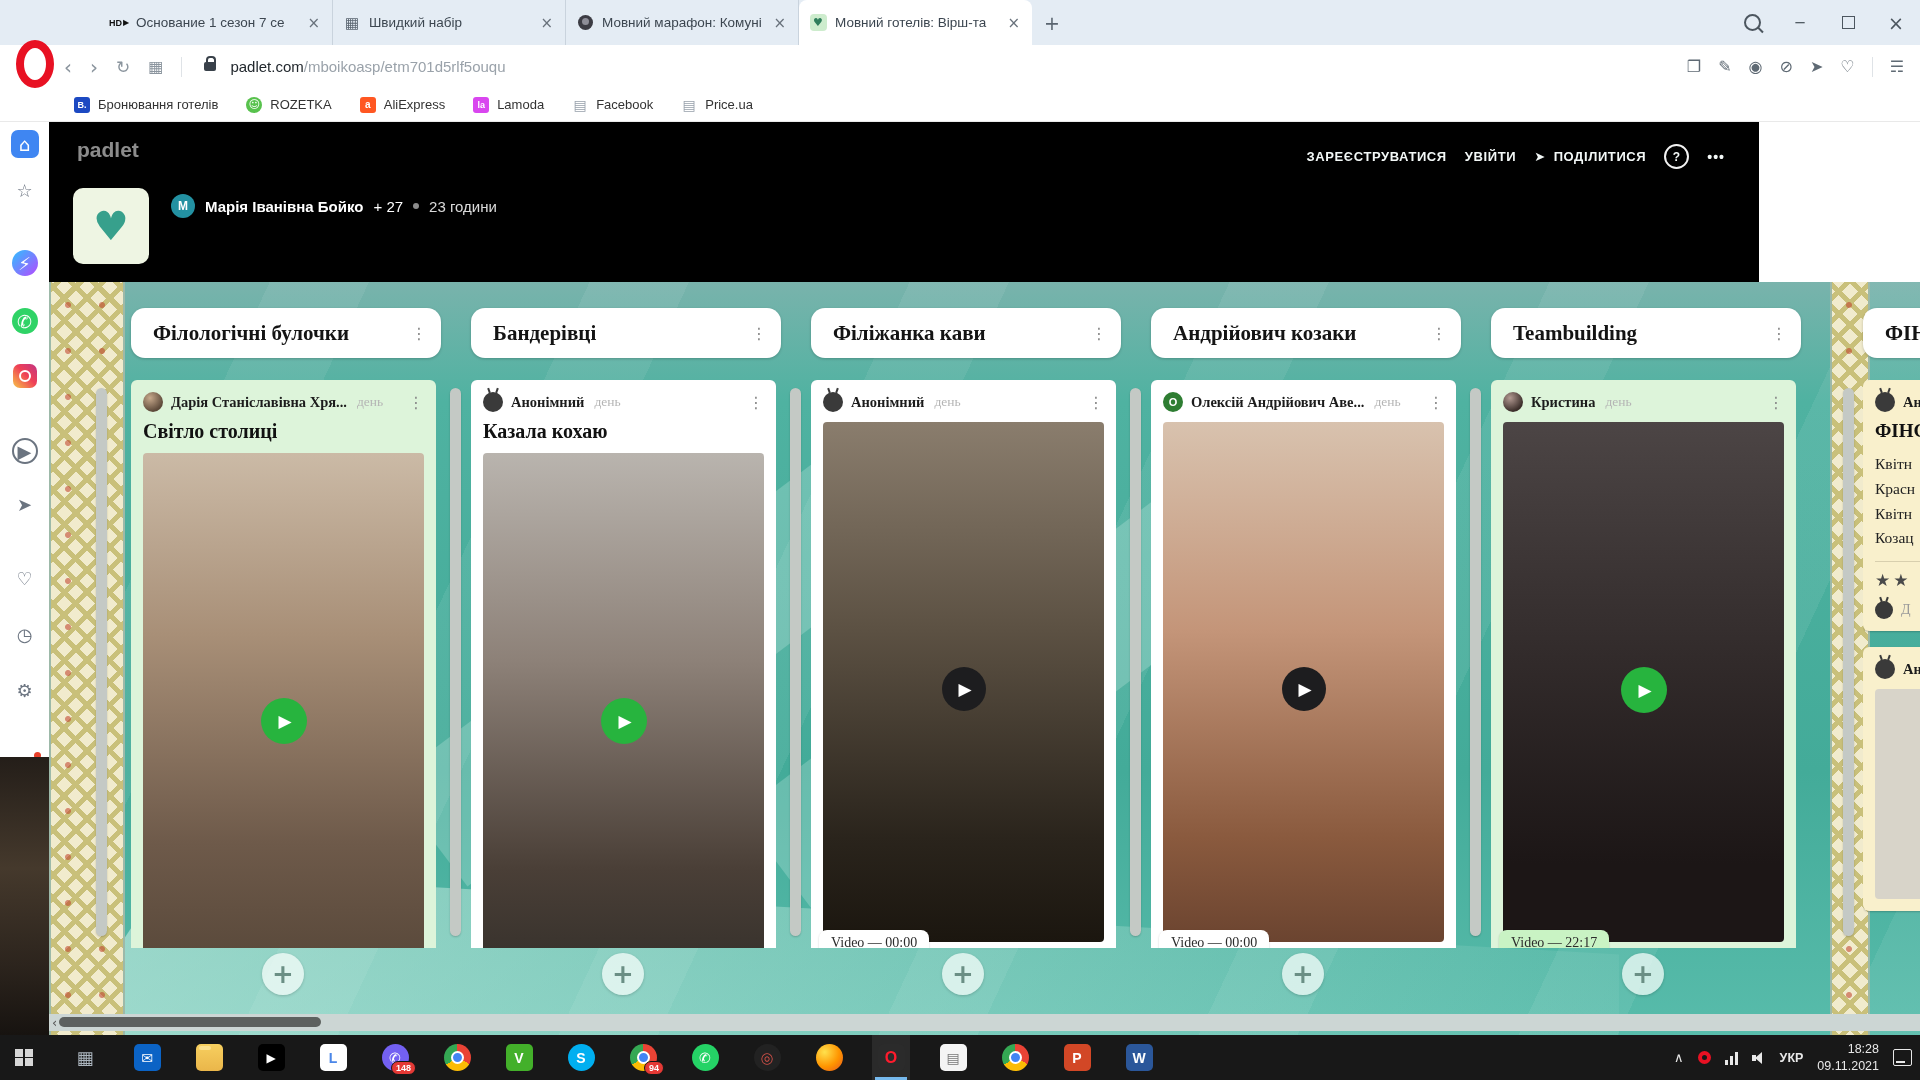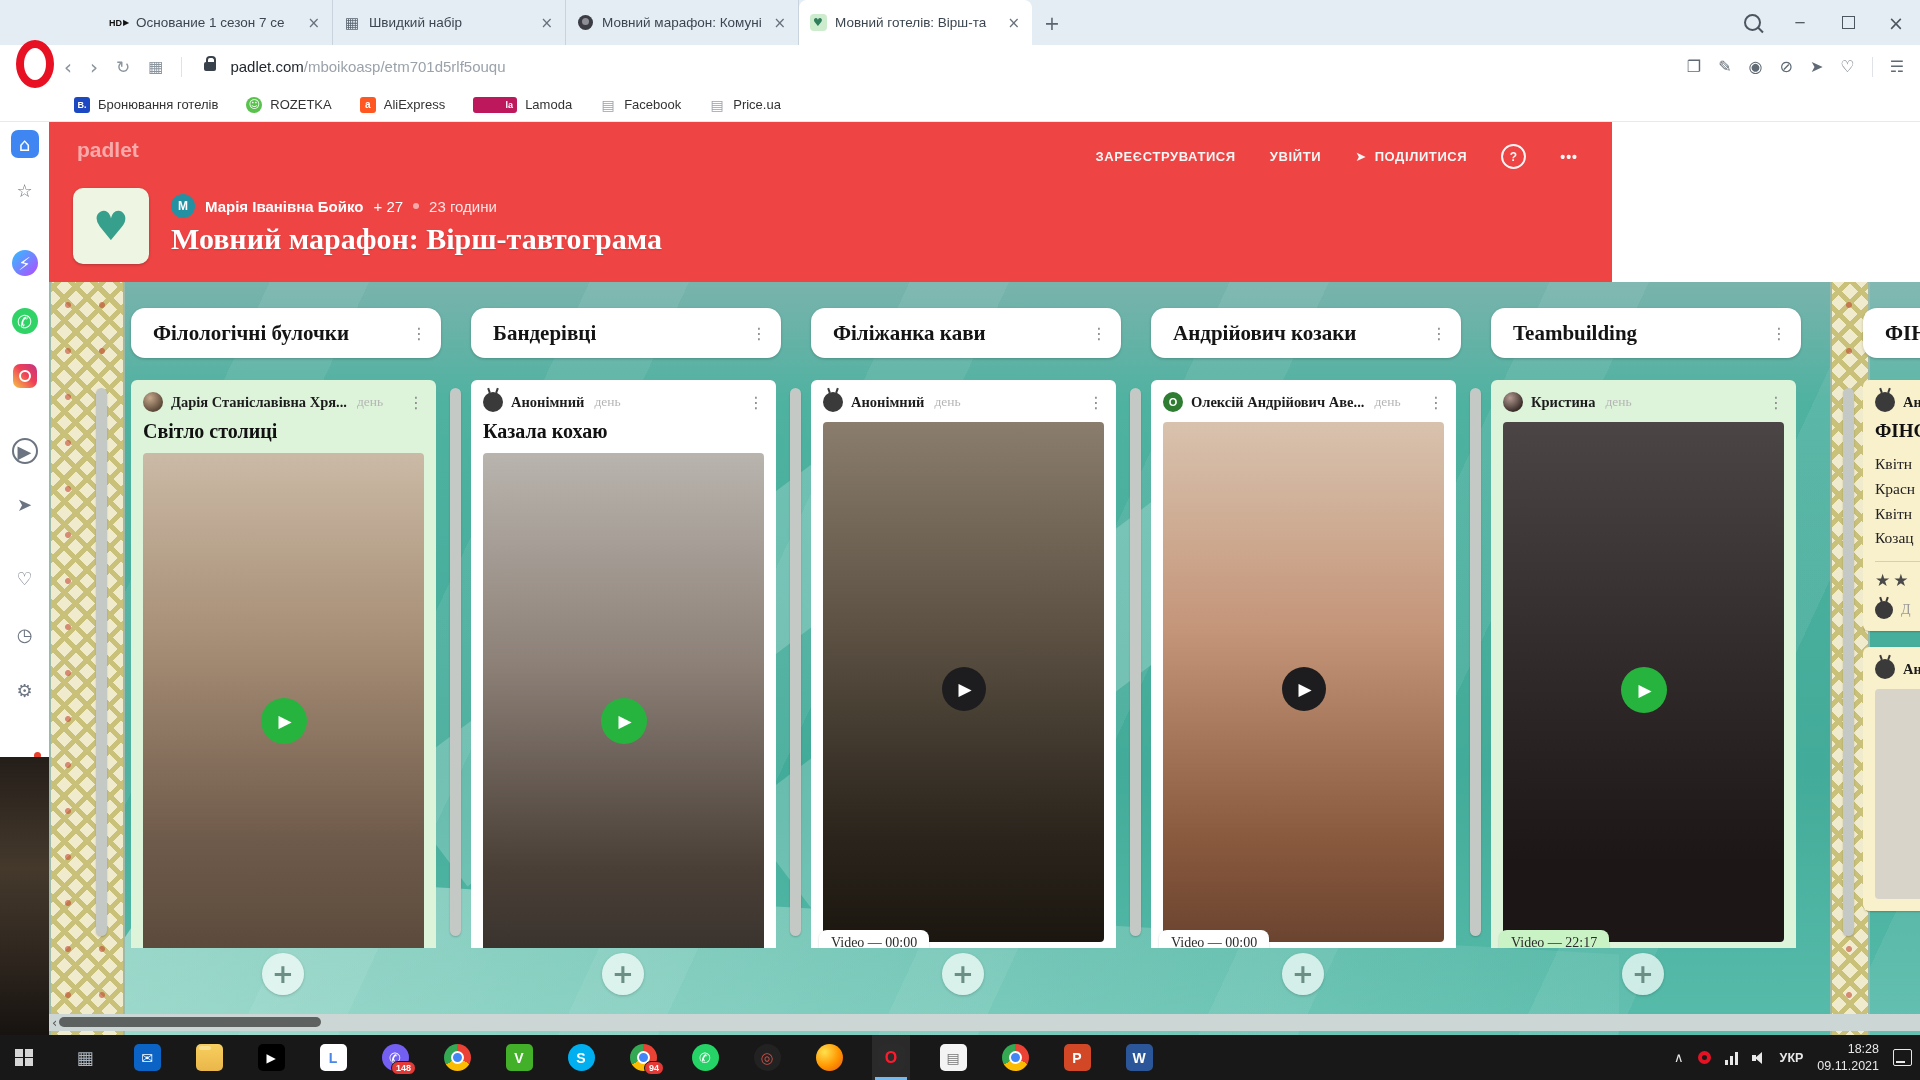--- a/index.html
+++ b/index.html
@@ -47,43 +47,43 @@
 
   
   .bookbar{position:absolute;left:0;top:88px;width:1920px;height:34px;background:#fff;border-bottom:1px solid #e9e9e9;
     display:flex;align-items:center;gap:28px;padding-left:74px;box-sizing:border-box;}
   .bm{display:flex;align-items:center;gap:8px;font-size:13px;color:#333;}
   .bm-ic{width:16px;height:16px;border-radius:3px;color:#fff;font-size:9px;font-weight:bold;
     display:flex;align-items:center;justify-content:center;}
   .bm0 .bm-ic{background:#1c49c2;}
   .bm1 .bm-ic{background:#58c24d;border-radius:50%;font-size:11px;}
   .bm2 .bm-ic{background:#ff5722;font-size:10px;}
-  .bm3 .bm-ic{background:#be185d;padding-left:28px;}
+  .bm3 .bm-ic{background:#d946ef;}
   .bm4 .bm-ic,.bm5 .bm-ic{background:transparent;color:#97a0ab;font-size:14px;}
 
   
   .osidebar{position:absolute;left:0;top:122px;width:49px;height:635px;background:#fff;}
   .si{position:absolute;left:0;width:49px;display:flex;justify-content:center;color:#6b7480;}
   .si .g{font-size:18px;}
   .si-home{width:28px;height:28px;border-radius:7px;background:#3f86f2;color:#fff;display:flex;align-items:center;justify-content:center;font-size:15px;}
   .si-round{width:26px;height:26px;border-radius:50%;display:flex;align-items:center;justify-content:center;color:#fff;font-size:13px;}
   .si-msgr{background:linear-gradient(135deg,#2ec0ff,#b649ff);}
   .si-wa{background:#2fd366;}
   .si-ig{width:24px;height:24px;border-radius:7px;background:linear-gradient(45deg,#f7c447,#ef4056 55%,#c13584);position:relative;}
   .si-ig::before{content:"";position:absolute;left:6px;top:6px;width:8px;height:8px;border:2px solid #fff;border-radius:50%;}
   .si-play{width:22px;height:22px;border-radius:50%;border:2px solid #6b7480;display:flex;align-items:center;justify-content:center;font-size:9px;color:#6b7480;}
   .si-setup{position:relative;}
   .si-setup::after{content:"";position:absolute;right:8px;top:-2px;width:7px;height:7px;border-radius:50%;background:#e8402a;}
   .side-photo{position:absolute;left:0;top:757px;width:49px;height:278px;
     background:linear-gradient(180deg,#241e19,#45392c 40%,#2c241d 75%,#171310);}
 
   
-  .phead{position:absolute;left:49px;top:122px;width:1563px;height:160px;background:#ef4444;}
+  .phead{position:absolute;left:49px;top:122px;width:1710px;height:160px;background:#000000;}
   .plogo{position:absolute;left:28px;top:16px;font-size:21px;font-weight:bold;color:rgba(255,255,255,.55);}
-  .auth{position:absolute;right:34px;top:22px;display:flex;align-items:center;gap:34px;color:#f3f8f7;
+  .auth{position:absolute;right:34px;top:22px;display:flex;align-items:center;gap:18px;color:#f3f8f7;
     font-size:13px;font-weight:bold;letter-spacing:.6px;}
   .share{display:flex;align-items:center;gap:8px;}
   .helpq{width:21px;height:21px;border:2px solid rgba(255,255,255,.95);border-radius:50%;display:flex;
     align-items:center;justify-content:center;font-size:12px;}
   .morebtn{font-size:14px;letter-spacing:1px;}
   .pavatar{position:absolute;left:24px;top:66px;width:76px;height:76px;border-radius:10px;background:#eef5e3;
     display:flex;align-items:center;justify-content:center;color:#37a08c;font-size:40px;box-shadow:0 1px 3px rgba(0,0,0,.25);}
   .authrow{position:absolute;left:122px;top:72px;display:flex;align-items:center;gap:10px;color:#fff;font-size:15px;}
   .mcirc{width:24px;height:24px;border-radius:50%;background:#2391a2;color:#fff;font-size:12px;font-weight:bold;
     display:flex;align-items:center;justify-content:center;}
@@ -356,21 +356,20 @@
       <span class="morebtn">•••</span>
     </div>
     <div class="pavatar g">♥</div>
     <div class="authrow">
       <span class="mcirc">M</span>
       <span class="authname">Марія Іванівна Бойко</span>
       <span>+ 27</span>
       <span class="dotsep"></span>
       <span class="updated">23 години</span>
     </div>
-    <div class="ptitle">Мовний марафон: Вірш-тавтограма</div>
   </div>
 
   <div class="board">
     <div class="chev" style="left:530px;top:120px;"></div>
     <div class="chev" style="left:880px;top:150px;"></div>
     <div class="wedge"></div>
     <div class="ornament" style="left:0;width:72px;"></div>
     <div class="ornament" style="left:1781px;width:36px;"></div>
 
     <div class="vtrack" style="left:47px;"></div>

